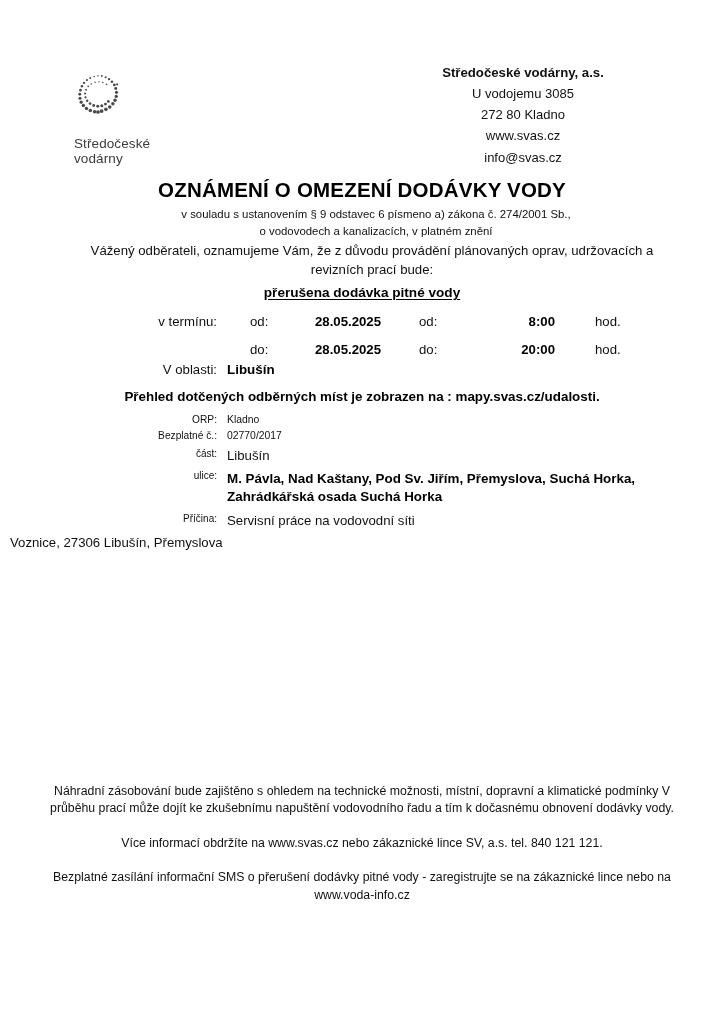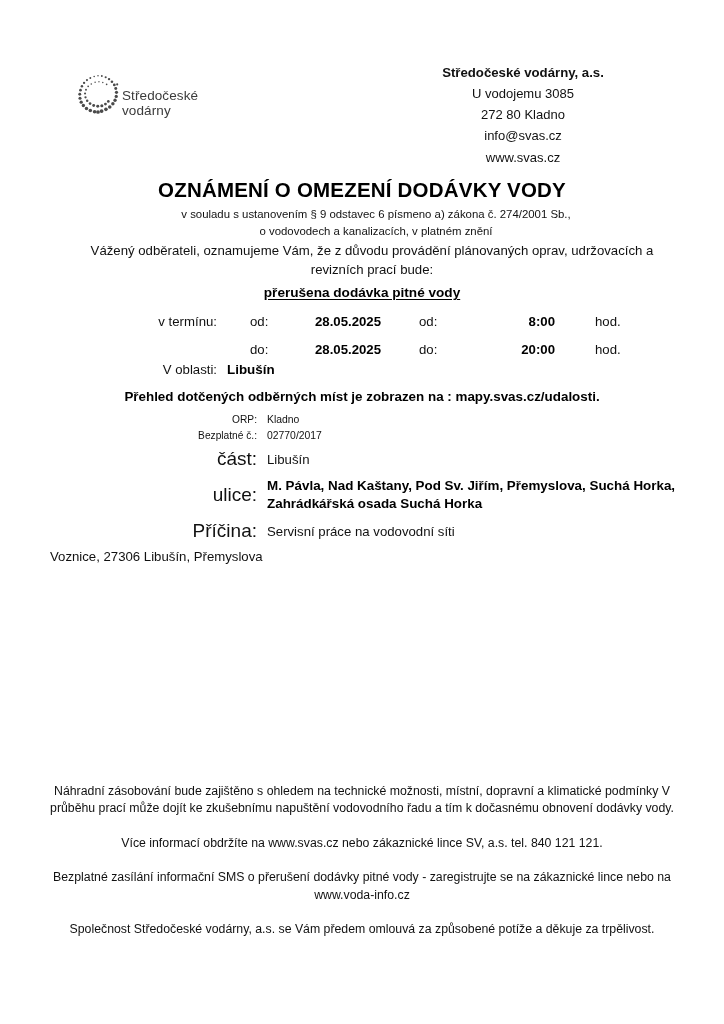--- a/index.html
+++ b/index.html
@@ -30,22 +30,23 @@
     left: 0;
     width: 724px;
     height: 110px;
   }
 
   .logo-block {
     position: absolute;
     left: 74px;
     top: 8px;
     display: flex;
-    align-items: flex-end;
-    gap: 0;
+    align-items: flex-start;
+    gap: 18px;
+    flex-direction: column;
   }
 
   .logo-mark {
     width: 48px;
     height: 48px;
     display: block;
   }
 
   .logo-words {
     display: flex;
@@ -210,28 +211,27 @@
   }
 
   .details {
     position: absolute;
     top: 414px;
     left: 0;
     width: 724px;
   }
   .det-row {
     display: flex;
-    align-items: center;
+    align-items: flex-start;
     margin-bottom: 5px;
-    padding-left: 40px;
   }
   .det-label {
     width: 217px;
     text-align: right;
-    font-size: 19px;
+    font-size: 10px;
     color: #111;
     flex: 0 0 217px;
   }
   .det-value {
     padding-left: 10px;
     font-size: 13.2px;
     color: #111;
     max-width: 470px;
   }
   .det-row.small .det-label { font-size: 10.2px; }
@@ -320,22 +320,22 @@
       <div class="logo-words">
         <span>Středočeské</span>
         <span>vodárny</span>
       </div>
     </div>
 
     <div class="address-block">
       <div class="company">Středočeské vodárny, a.s.</div>
       <div>U vodojemu 3085</div>
       <div>272 80 Kladno</div>
+      <div>www.svas.cz</div>
       <div>info@svas.cz</div>
-      <div>www.svas.cz</div>
     </div>
   </div>
 
   <div class="title">OZNÁMENÍ O OMEZENÍ DODÁVKY VODY</div>
 
   <div class="legal">
     <div>v souladu s ustanovením § 9 odstavec 6 písmeno a) zákona č. 274/2001 Sb.,</div>
     <div>o vodovodech a kanalizacích, v platném znění</div>
   </div>
 
@@ -392,16 +392,15 @@
     </div>
     <div class="det-row gap">
       <div class="det-value">Voznice, 27306 Libušín, Přemyslova</div>
     </div>
   </div>
 
   <div class="footer">
     <p>Náhradní zásobování bude zajištěno s ohledem na technické možnosti, místní, dopravní a klimatické podmínky V průběhu prací může dojít ke zkušebnímu napuštění vodovodního řadu a tím k dočasnému obnovení dodávky vody.</p>
     <p>Více informací obdržíte na www.svas.cz nebo zákaznické lince SV, a.s. tel. 840 121 121.</p>
     <p>Bezplatné zasílání informační SMS o přerušení dodávky pitné vody - zaregistrujte se na zákaznické lince nebo na www.voda-info.cz</p>
-    <p>Společnost Středočeské vodárny, a.s. se Vám předem omlouvá za způsobené potíže a děkuje za trpělivost.</p>
   </div>
 
 </div>
 
 </body></html>

